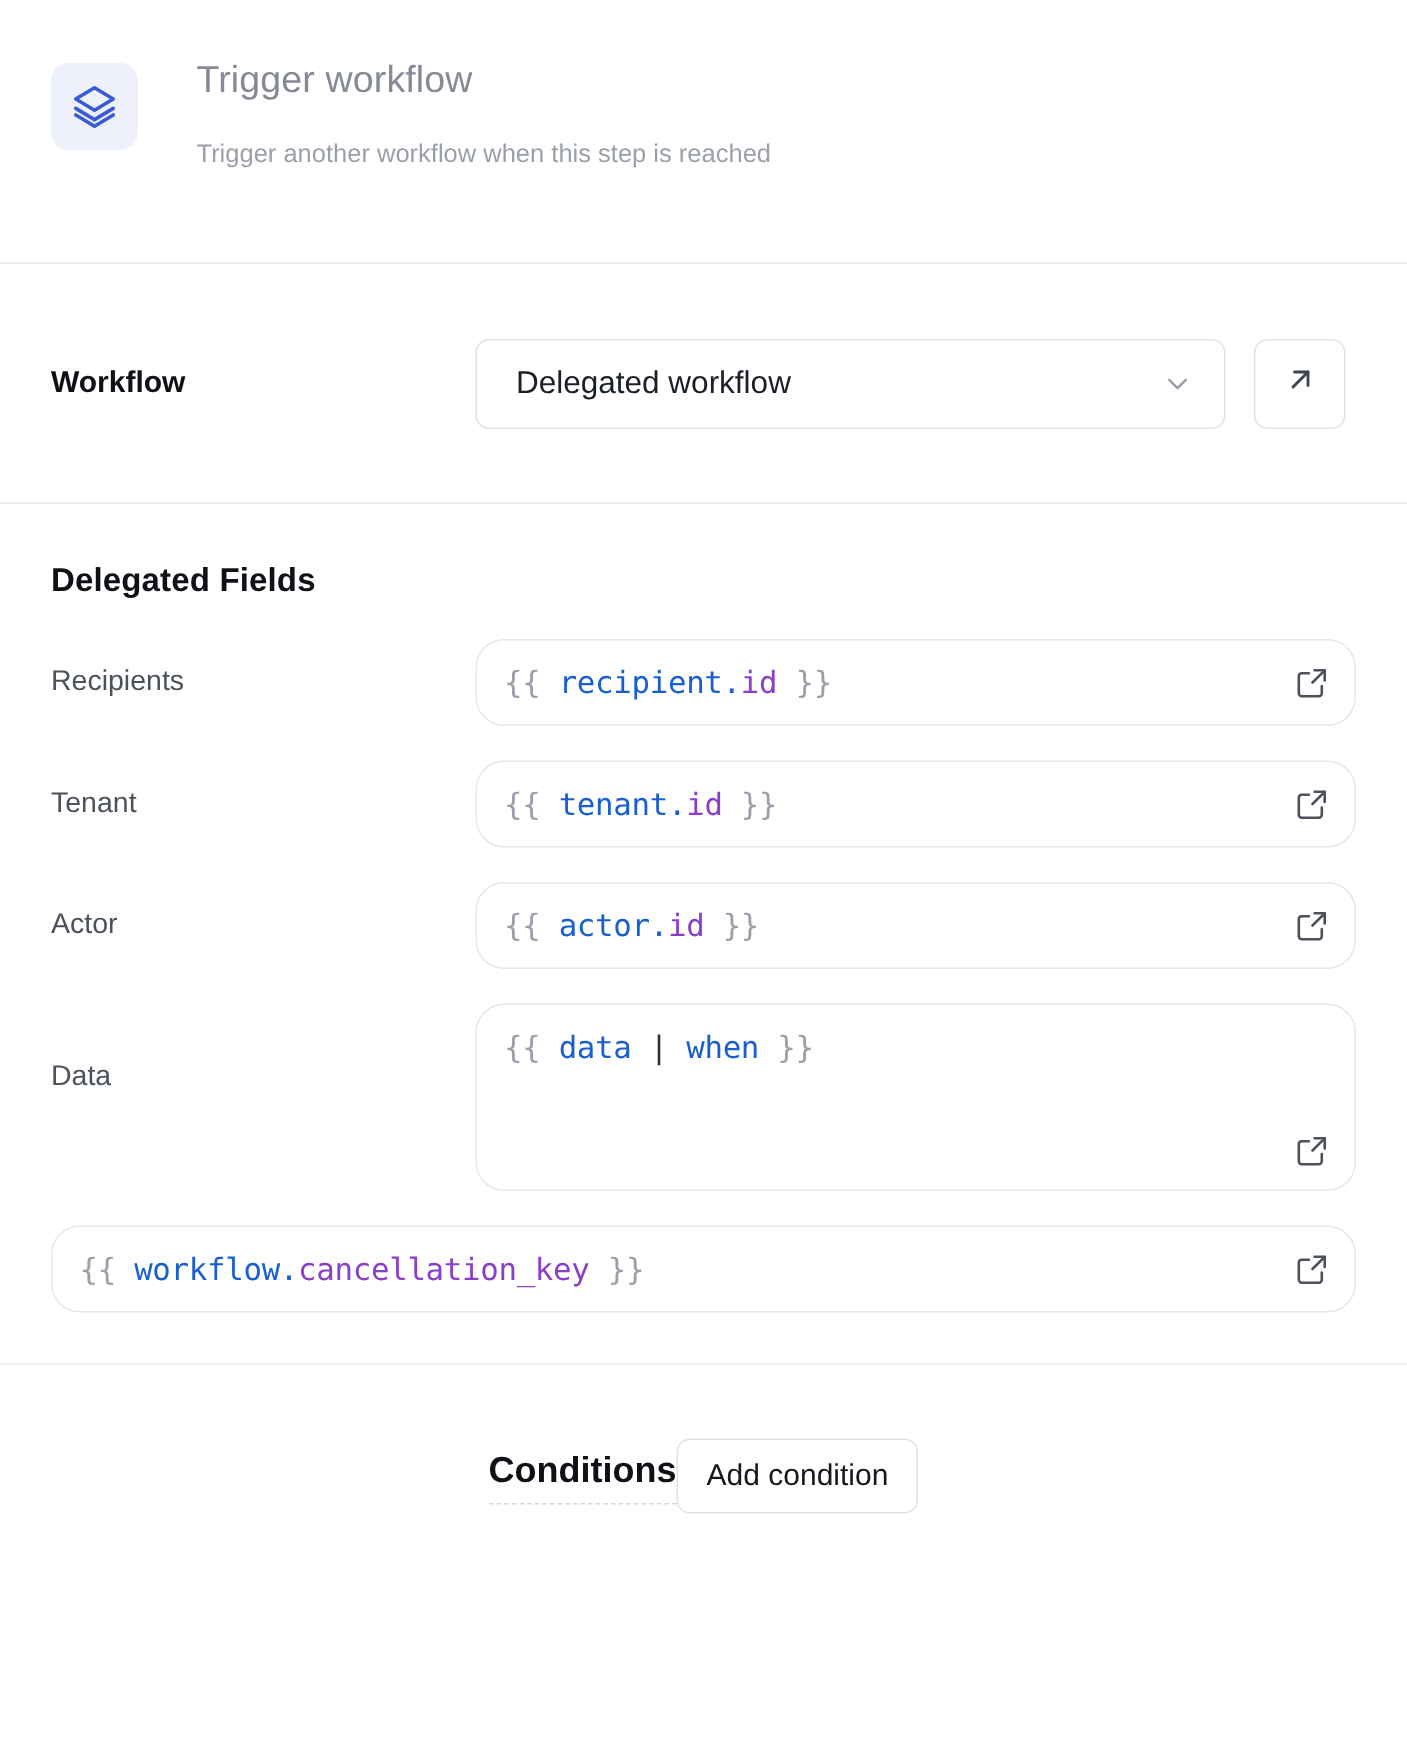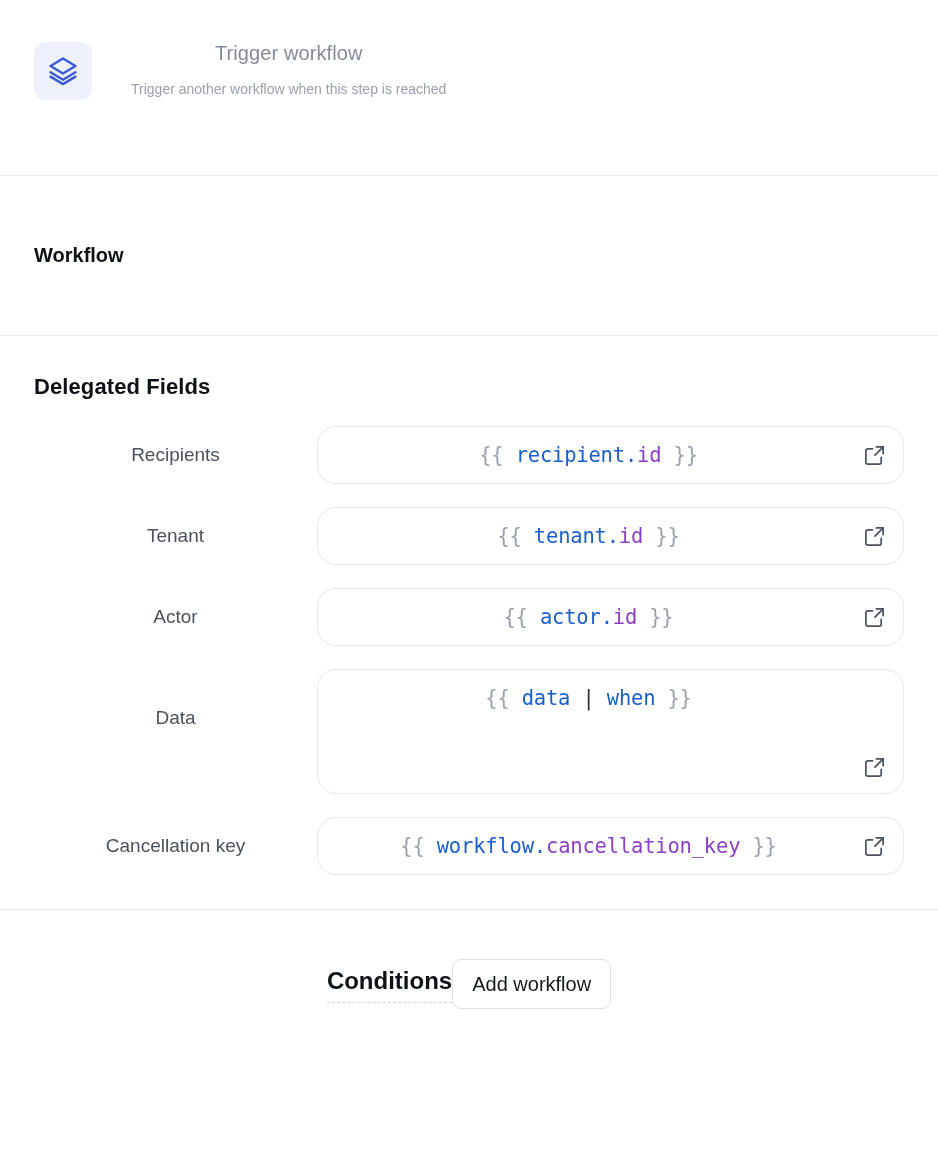--- a/index.html
+++ b/index.html
@@ -33,33 +33,33 @@
     justify-content: center;
     flex: 0 0 auto;
     margin-top: 10px;
   }
   .header-icon-box svg { display: block; }
   .header-text {
     margin-left: 39px;
     padding-top: 0px;
   }
   .header-title {
-    font-size: 20px;
+    font-size: 25px;
     font-weight: 400;
     color: #858a96;
     letter-spacing: .1px;
     line-height: 42px;
     white-space: nowrap;
-    text-align: center;
   }
   .header-subtitle {
-    font-size: 14px;
+    font-size: 17px;
     font-weight: 400;
     color: #9aa0ab;
     line-height: 30px;
+    margin-top: 14px;
     white-space: nowrap;
   }
 
   .divider {
     height: 1px;
     width: 100%;
     background: #e8e9ee;
   }
 
   
@@ -129,21 +129,20 @@
     font-size: 22px;
     font-weight: 700;
     color: #0e1116;
     margin: 0 0 26px 0;
     letter-spacing: .1px;
   }
   .field-row {
     display: flex;
     align-items: flex-start;
     margin-bottom: 23px;
-    text-align: center;
   }
   .field-row:last-child { margin-bottom: 0; }
   .field-label {
     width: 283px;
     flex: 0 0 283px;
     font-size: 19px;
     color: #4b525c;
     font-weight: 400;
     padding-top: 18px;
     white-space: nowrap;
@@ -239,20 +238,38 @@
   <div class="header-text">
     <div class="header-title">Trigger workflow</div>
     <div class="header-subtitle">Trigger another workflow when this step is reached</div>
   </div>
 </div>
 <div class="divider"></div>
 
 <div class="workflow-section">
   <div class="row">
     <div class="row-label">Workflow</div>
+    <div class="select-wrap">
+      <div class="select-box">
+        <span class="select-value">Delegated workflow</span>
+        <span class="chev">
+          <svg width="22" height="22" viewBox="0 0 24 24" fill="none" stroke="currentColor" stroke-width="1.8" stroke-linecap="round" stroke-linejoin="round">
+              <polyline points="6 9 12 15 18 9"></polyline>
+            </svg>
+        </span>
+      </div>
+      <div class="icon-btn">
+        <span>
+          <svg width="24" height="24" viewBox="0 0 24 24" fill="none" stroke="currentColor" stroke-width="1.9" stroke-linecap="round" stroke-linejoin="round">
+              <line x1="7" y1="17" x2="17" y2="7"></line>
+              <polyline points="8 7 17 7 17 16"></polyline>
+            </svg>
+        </span>
+      </div>
+    </div>
   </div>
 </div>
 <div class="divider"></div>
 
 <div class="fields-section">
   <h2 class="section-title">Delegated Fields</h2>
   <div id="fields-list">
       <div class="field-row">
         <div class="field-label">Recipients</div>
         <div class="code-box">
@@ -299,32 +316,31 @@
           <div class="expand-btn">
             <svg width="23" height="23" viewBox="0 0 24 24" fill="none" stroke="currentColor" stroke-width="1.8" stroke-linecap="round" stroke-linejoin="round">
               <path d="M14 3h7v7"></path>
               <path d="M21 3l-8.5 8.5"></path>
               <path d="M19 14v5a2 2 0 0 1-2 2H5a2 2 0 0 1-2-2V7a2 2 0 0 1 2-2h5"></path>
             </svg>
           </div>
         </div>
       </div>
       <div class="field-row">
-        <div class="field-label">Cancellation key</div>
         <div class="code-box">
           <div class="code-text"><span class="tok-brace">{{ </span><span class="tok-var">workflow</span><span class="tok-dot">.</span><span class="tok-prop">cancellation_key</span><span class="tok-brace"> }}</span></div>
           <div class="expand-btn">
             <svg width="23" height="23" viewBox="0 0 24 24" fill="none" stroke="currentColor" stroke-width="1.8" stroke-linecap="round" stroke-linejoin="round">
               <path d="M14 3h7v7"></path>
               <path d="M21 3l-8.5 8.5"></path>
               <path d="M19 14v5a2 2 0 0 1-2 2H5a2 2 0 0 1-2-2V7a2 2 0 0 1 2-2h5"></path>
             </svg>
           </div>
         </div>
       </div>
     </div>
 </div>
 <div class="divider"></div>
 
 <div class="conditions-section">
   <div class="conditions-title">Conditions</div>
-  <button class="add-btn">Add workflow</button>
+  <button class="add-btn">Add condition</button>
 </div>
 
 </body></html>

